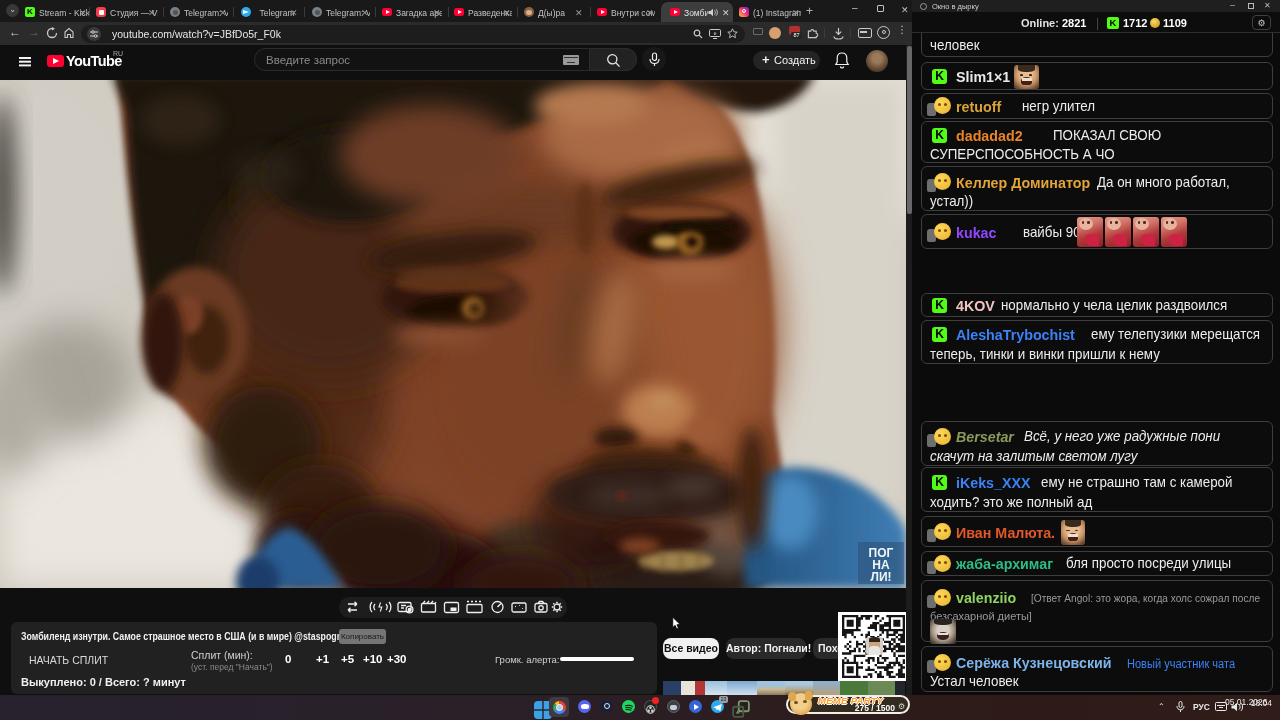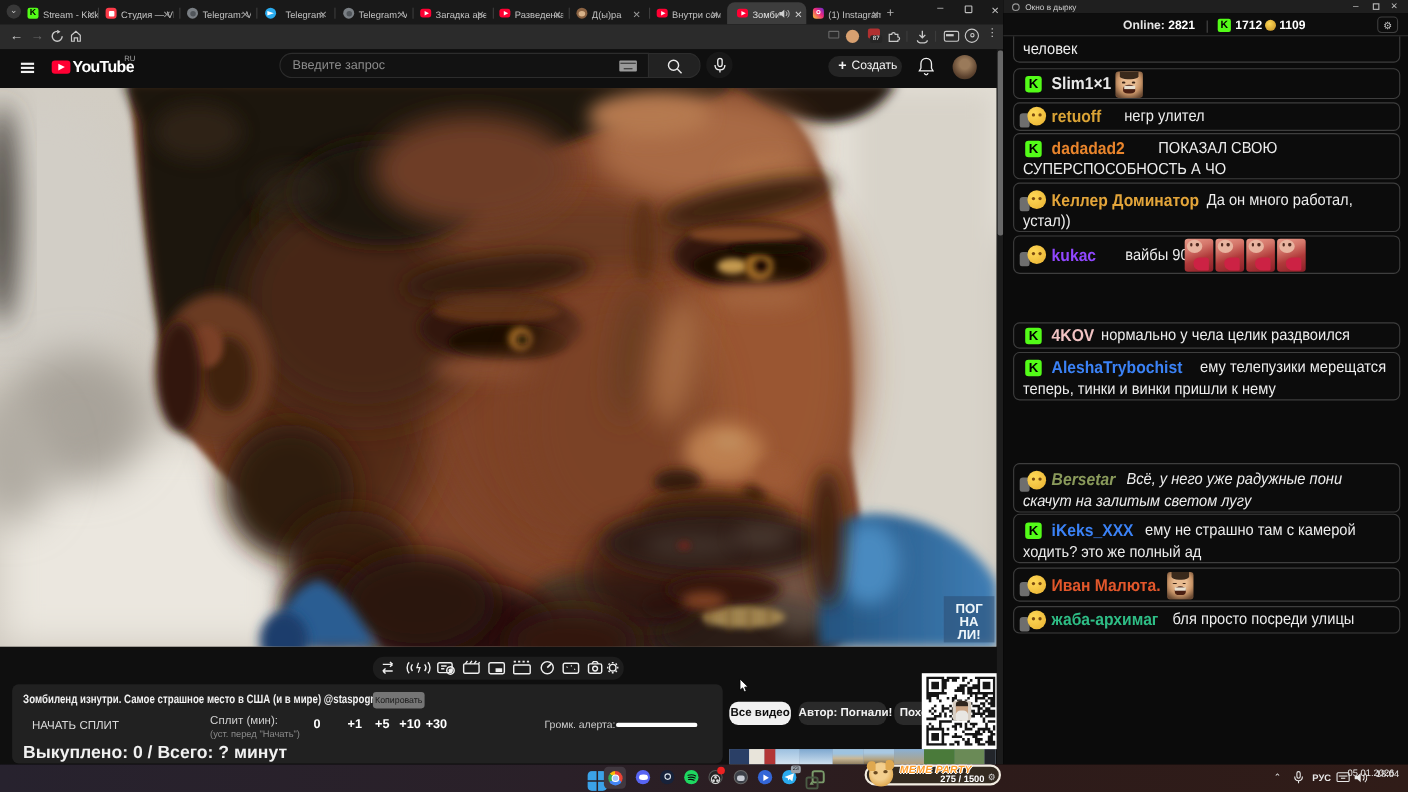--- a/index.html
+++ b/index.html
@@ -139,20 +139,42 @@
   <div class="abs" id="addrbar">
     <div class="aicon" style="left:9px;top:3px;font-size:12px;color:#d2d2d2;">←</div>
     <div class="aicon" style="left:28px;top:3px;font-size:12px;color:#686868;">→</div>
     <svg style="position:absolute;left:46px;top:5px;" width="12" height="12" viewBox="0 0 12 12">
         <path d="M6 1.5 A4.5 4.5 0 1 0 10.5 6" fill="none" stroke="#c9c9c9" stroke-width="1.3"></path>
         <path d="M6 0 L9 1.8 L6 3.6 Z" fill="#c9c9c9"></path>
       </svg>
     <svg style="position:absolute;left:63px;top:5px;" width="12" height="12" viewBox="0 0 12 12">
         <path d="M2 5 L6 1.5 L10 5 V10.5 H7.5 V7.5 H4.5 V10.5 H2 Z" fill="none" stroke="#c9c9c9" stroke-width="1.1"></path>
       </svg>
+    <div id="urlpill">
+      <div style="position:absolute;left:6px;top:2px;width:14px;height:14px;border-radius:50%;background:#3a3a3a;">
+          <svg width="8" height="8" viewBox="0 0 8 8" style="margin:3px;display:block;">
+            <path d="M0 2 H8 M0 6 H8" stroke="#cfcfcf" stroke-width="1.2"></path>
+            <circle cx="3" cy="2" r="1.3" fill="#3a3a3a" stroke="#cfcfcf" stroke-width="1"></circle>
+            <circle cx="5.5" cy="6" r="1.3" fill="#3a3a3a" stroke="#cfcfcf" stroke-width="1"></circle>
+          </svg>
+        </div>
+      <div style="position:absolute;left:31px;top:3.5px;font-size:10.5px;color:#e6e6e6;">youtube.com/watch?v=JBfDo5r_F0k</div>
+      <svg style="position:absolute;left:612px;top:4px;" width="10" height="10" viewBox="0 0 10 10">
+          <circle cx="4" cy="4" r="2.8" fill="none" stroke="#c9c9c9" stroke-width="1.2"></circle>
+          <path d="M6.2 6.2 L9 9" stroke="#c9c9c9" stroke-width="1.2"></path>
+        </svg>
+      <svg style="position:absolute;left:628px;top:4px;" width="12" height="10" viewBox="0 0 12 10">
+          <rect x="0.5" y="0.5" width="11" height="7" rx="1" fill="none" stroke="#c9c9c9" stroke-width="1"></rect>
+          <path d="M4 9.5 H8" stroke="#c9c9c9" stroke-width="1"></path>
+          <path d="M6 3 L6 5.5 M4.8 4.5 L6 5.7 L7.2 4.5" stroke="#c9c9c9" stroke-width="0.9" fill="none"></path>
+        </svg>
+      <svg style="position:absolute;left:646px;top:3.5px;" width="11" height="11" viewBox="0 0 11 11">
+          <path d="M5.5 0.8 L6.9 3.8 L10.2 4.2 L7.8 6.4 L8.4 9.7 L5.5 8 L2.6 9.7 L3.2 6.4 L0.8 4.2 L4.1 3.8 Z" fill="none" stroke="#c9c9c9" stroke-width="0.9"></path>
+        </svg>
+    </div>
     <div class="aicon" style="left:753px;top:6px;width:10px;height:7px;border:1px solid #6a6a6a;border-radius:1px;"></div>
     <div style="position:absolute;left:769px;top:5px;width:12px;height:12px;border-radius:50%;background:#d8a070;"></div>
     <div style="position:absolute;left:789px;top:4px;width:11px;height:9px;background:#b03030;border-radius:2px;"></div>
     <div style="position:absolute;left:791px;top:10px;width:11px;height:7px;background:#252525;border-radius:2px;color:#fff;font-size:5.5px;text-align:center;line-height:7px;">87</div>
     <svg style="position:absolute;left:807px;top:5px;" width="12" height="12" viewBox="0 0 13 13">
         <path d="M1.5 4.5 H4 A1.7 1.7 0 1 1 7.4 4.5 H10 V7 A1.7 1.7 0 1 1 10 10.4 V11.5 H1.5 Z" fill="none" stroke="#c9c9c9" stroke-width="1.2"></path>
       </svg>
     <div class="tabsep" style="left:824px;top:6px;"></div>
     <svg style="position:absolute;left:832px;top:5px;" width="13" height="13" viewBox="0 0 13 13">
         <path d="M6.5 1 V7 M3.8 4.7 L6.5 7.4 L9.2 4.7" stroke="#c9c9c9" stroke-width="1.2" fill="none"></path>
@@ -367,21 +389,21 @@
     <div style="position:absolute;left:29px;top:66px;color:#dadada;font-size:10.5px;">НАЧАТЬ СПЛИТ</div>
     <div style="position:absolute;left:191px;top:61px;color:#cfcfcf;font-size:10.5px;">Сплит (мин):</div>
     <div style="position:absolute;left:191px;top:74px;color:#8a8a8a;font-size:8.5px;">(уст. перед "Начать")</div>
     <div style="position:absolute;left:285px;top:65px;color:#fff;font-size:11.5px;font-weight:bold;">0</div>
     <div style="position:absolute;left:316px;top:65px;color:#fff;font-size:11.5px;font-weight:bold;">+1</div>
     <div style="position:absolute;left:341px;top:65px;color:#fff;font-size:11.5px;font-weight:bold;">+5</div>
     <div style="position:absolute;left:363px;top:65px;color:#fff;font-size:11.5px;font-weight:bold;">+10</div>
     <div style="position:absolute;left:387px;top:65px;color:#fff;font-size:11.5px;font-weight:bold;">+30</div>
     <div style="position:absolute;left:495px;top:66px;color:#cfcfcf;font-size:9.5px;">Громк. алерта:</div>
     <div style="position:absolute;left:560px;top:69px;width:74px;height:4px;background:#fff;border-radius:2px;"></div>
-    <div style="position:absolute;left:21px;top:88px;color:#f1f1f1;font-weight:bold;font-size:16px;">Выкуплено: 0 / Всего: ? минут</div>
+    <div style="position:absolute;left:21px;top:88px;color:#f1f1f1;font-weight:bold;font-size:11px;">Выкуплено: 0 / Всего: ? минут</div>
     <div style="position:absolute;left:663px;top:50px;width:56px;height:21px;background:#f1f1f1;border-radius:8px;color:#0f0f0f;font-weight:bold;font-size:10.5px;text-align:center;line-height:21px;white-space:nowrap;">Все видео</div>
     <div style="position:absolute;left:726px;top:50px;width:80px;height:21px;background:#2a2a2a;border-radius:8px;color:#f1f1f1;font-weight:bold;font-size:10.5px;text-align:center;line-height:21px;white-space:nowrap;">Автор: Погнали!</div>
     <div style="position:absolute;left:813px;top:50px;width:50px;height:21px;background:#2a2a2a;border-radius:8px;color:#f1f1f1;font-weight:bold;font-size:10.5px;text-align:left;padding-left:5px;line-height:21px;white-space:nowrap;overflow:hidden;">Похоже</div>
 
     <div style="position:absolute;left:663px;top:93px;width:242px;height:14px;overflow:hidden;background:#8a9ab0;">
       <div style="position:absolute;left:0;top:0;width:18px;height:14px;background:#2a3f66;"></div>
       <div style="position:absolute;left:18px;top:0;width:14px;height:14px;background:#e8e4da;"></div>
       <div style="position:absolute;left:32px;top:0;width:10px;height:14px;background:#b33636;"></div>
       <div style="position:absolute;left:42px;top:0;width:22px;height:14px;background:linear-gradient(180deg,#9cc0e0,#d5e4f0);"></div>
       <div style="position:absolute;left:64px;top:0;width:30px;height:14px;background:linear-gradient(180deg,#7ea8d0,#cfe0ee);"></div>
@@ -522,20 +544,43 @@
           <div style="position:absolute;left:58%;top:38%;width:14%;height:6%;background:#3a2416;border-radius:50%;"></div>
         </div>
       </div>
     <div class="msg" style="top:551px;height:25px;">
         <div class="avat" style="left:5px;top:3px;">
           <span class="g"></span>
           <span class="y"></span>
         </div>
         <span class="un" style="left:34px;top:3px;color:#2ebd85;">жаба-архимаг</span>
         <span class="tx" style="left:144px;top:3px;">бля просто посреди улицы</span>
+      </div>
+    <div class="msg" style="top:580px;height:62px;">
+        <div class="avat" style="left:5px;top:8px;">
+          <span class="g"></span>
+          <span class="y"></span>
+        </div>
+        <span class="un" style="left:34px;top:8px;color:#8fd460;">valenziio</span>
+        <span style="position:absolute;left:109px;top:11px;color:#9a9a9a;font-size:11px;white-space:nowrap;transform:scaleX(0.92);transform-origin:0 50%;">[Ответ Angol: это жора, когда холс сожрал после</span>
+        <span style="position:absolute;left:8px;top:29px;color:#9a9a9a;font-size:11px;">безсахарной диеты]</span>
+        <div style="position:absolute;left:8px;top:38px;width:26px;height:25px;border-radius:3px;background:radial-gradient(circle at 50% 45%,#d8d0c4 30%,#a89a88 55%,#4a4038 85%);overflow:hidden;">
+          <div style="position:absolute;left:15%;top:0;width:70%;height:25%;background:#2a241e;border-radius:0 0 40% 40%;"></div>
+          <div style="position:absolute;left:28%;top:50%;width:44%;height:32%;background:#3a2420;border-radius:50%;"></div>
+          <div style="position:absolute;left:30%;top:55%;width:40%;height:10%;background:#e8e0d0;"></div>
+        </div>
+      </div>
+    <div class="msg" style="top:646px;height:46px;">
+        <div class="avat" style="left:5px;top:7px;">
+          <span class="g"></span>
+          <span class="y"></span>
+        </div>
+        <span class="un" style="left:34px;top:7px;color:#7db3e8;">Серёжа Кузнецовский</span>
+        <span style="position:absolute;left:205px;top:10px;color:#3b82f6;font-size:12px;white-space:nowrap;transform:scaleX(0.92);transform-origin:0 50%;">Новый участник чата</span>
+        <span class="tx" style="left:8px;top:26px;">Устал человек</span>
       </div>
     <div id="chat-title">
       <div style="position:absolute;left:8px;top:2.5px;width:7px;height:7px;border:1px solid #9a9a9a;border-radius:50%;"></div>
       <div style="position:absolute;left:20px;top:1.5px;color:#cfcfcf;font-size:7.5px;">Окно в дырку</div>
       <div style="position:absolute;left:318px;top:0px;color:#bbb;font-size:9px;">–</div>
       <div style="position:absolute;left:336px;top:2.5px;width:6px;height:6px;border:1px solid #bbb;"></div>
       <div style="position:absolute;left:352px;top:1px;color:#bbb;font-size:8px;">✕</div>
     </div>
     <div id="chat-head">
       <span style="position:absolute;left:109px;top:5px;color:#e4e4e4;font-size:11px;font-weight:bold;">Online: <span style="color:#fff;">2821</span></span>

